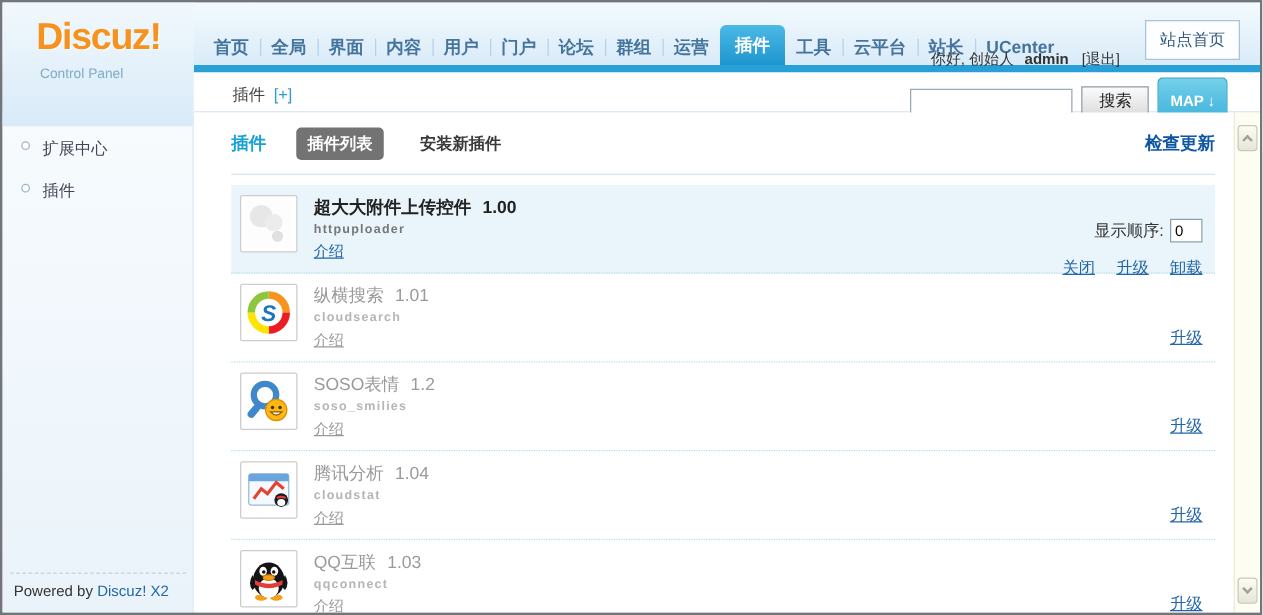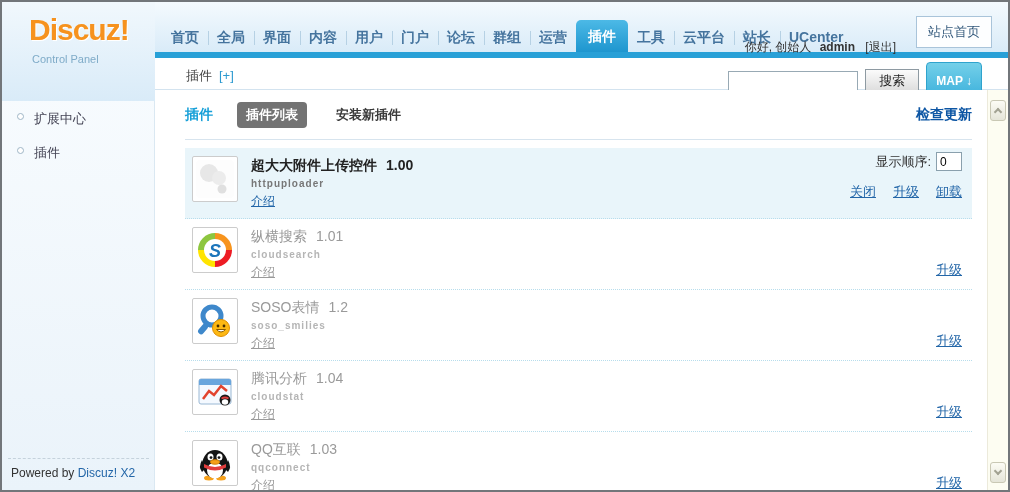--- a/index.html
+++ b/index.html
@@ -85,21 +85,21 @@
               padding:3px; margin-right:13px; flex:none; display:flex; align-items:center;
               justify-content:center; }
   .p-title { font-size:14px; color:#9a9a9a; margin-top:1px; }
   .p-version { margin-left:9px; }
   .enabled .p-title { color:#222; font-weight:bold; }
   .p-code { font-size:10px; font-weight:bold; color:#b5b5b5; letter-spacing:1px; margin-top:3px; }
   .enabled .p-code { color:#777; }
   .p-intro { display:inline-block; font-size:12px; color:#9a9a9a; text-decoration:underline;
              margin-top:4px; cursor:pointer; }
   .enabled .p-intro { color:#2366a8; }
-  .row-right { position:absolute; right:10px; top:4px; text-align:right; }
+  .row-right { position:absolute; right:10px; top:27px; text-align:right; }
   .row-right.single { top:auto; bottom:10px; }
   .order-line { display:flex; align-items:center; justify-content:flex-end; gap:5px;
                 font-size:13px; color:#333; }
   .order-input { width:26px; height:19px; border:1px solid #8aa0ad; font-size:12px;
                  padding:0 3px; font-family:"Liberation Sans", sans-serif; }
   .actions { margin-top:11px; }
   .row-right.single .actions { margin-top:0; }
   .action-link { color:#2366a8; text-decoration:underline; font-size:13px; margin-left:17px;
                  cursor:pointer; }
 

